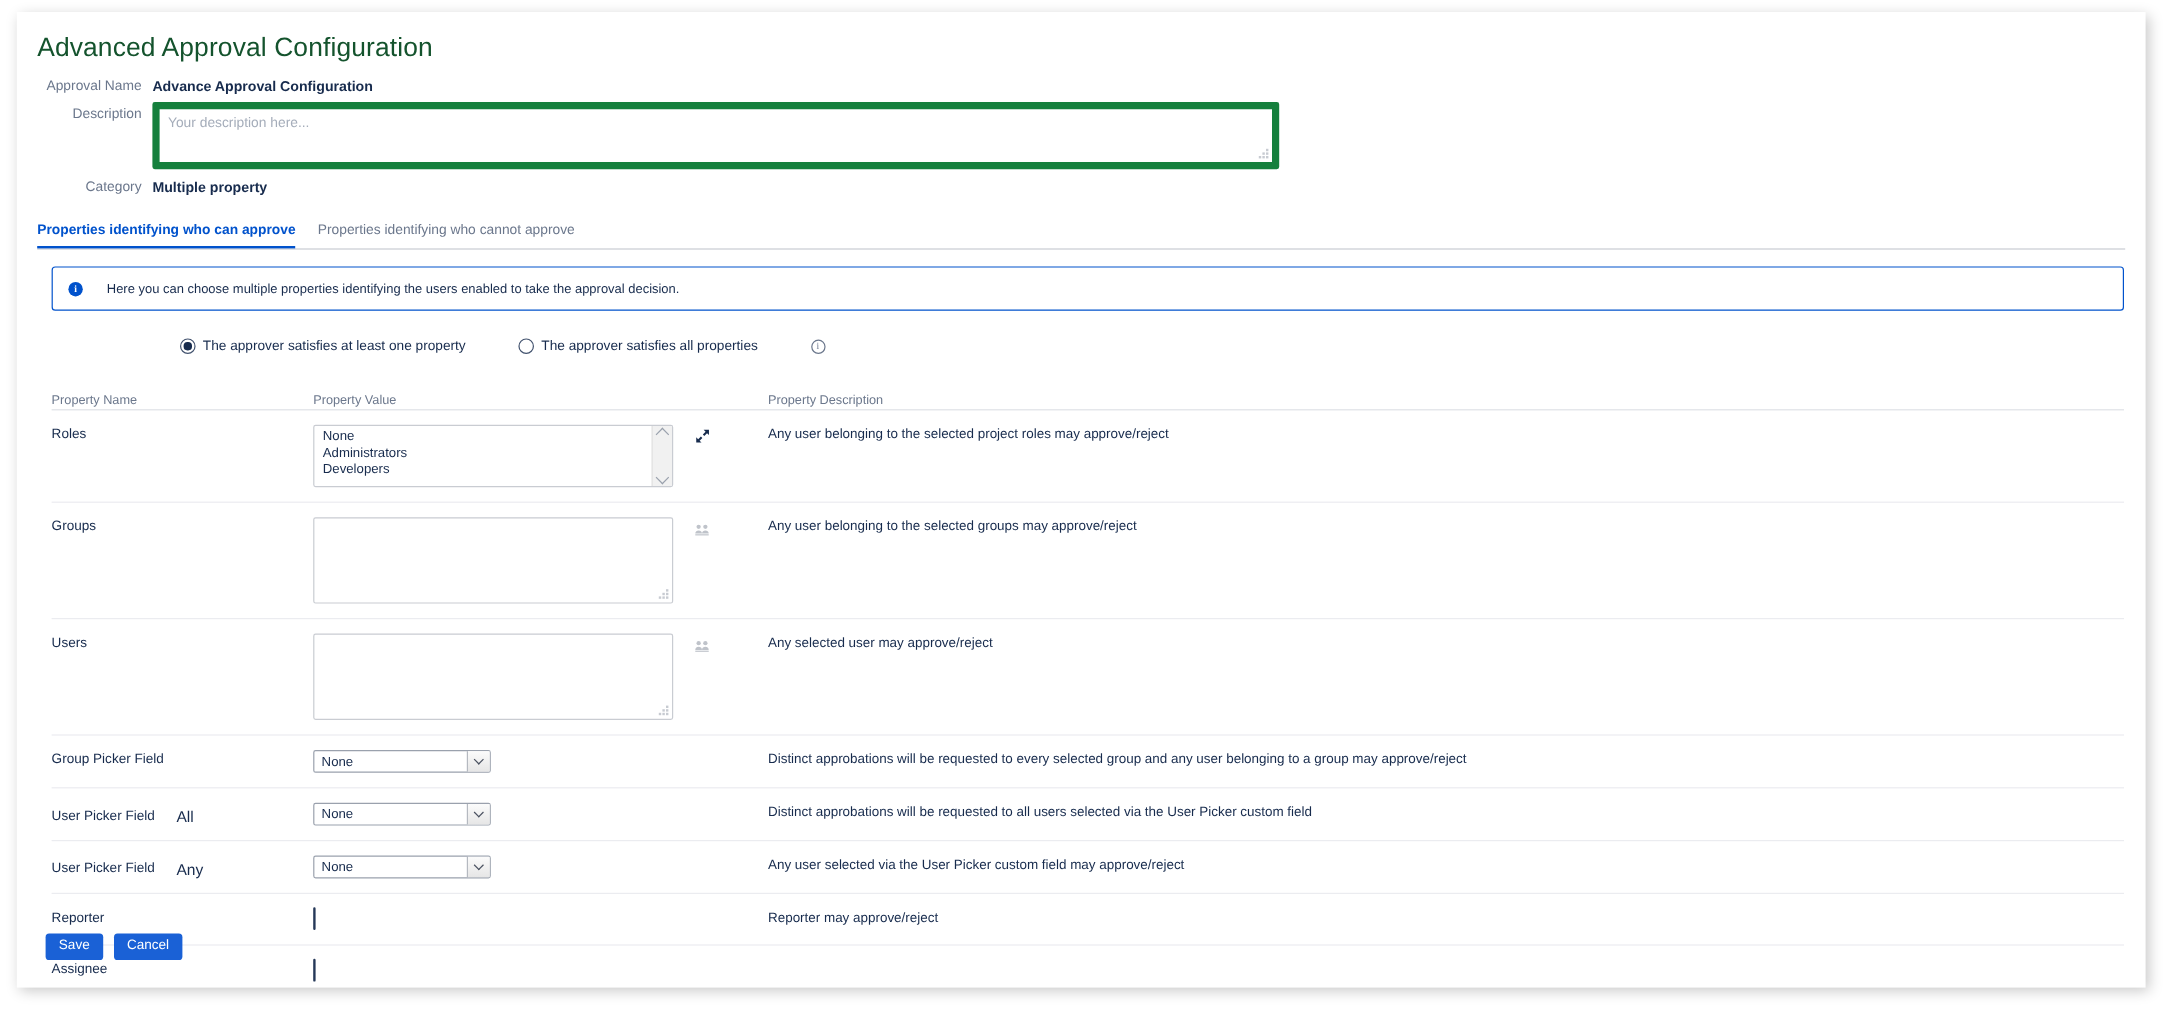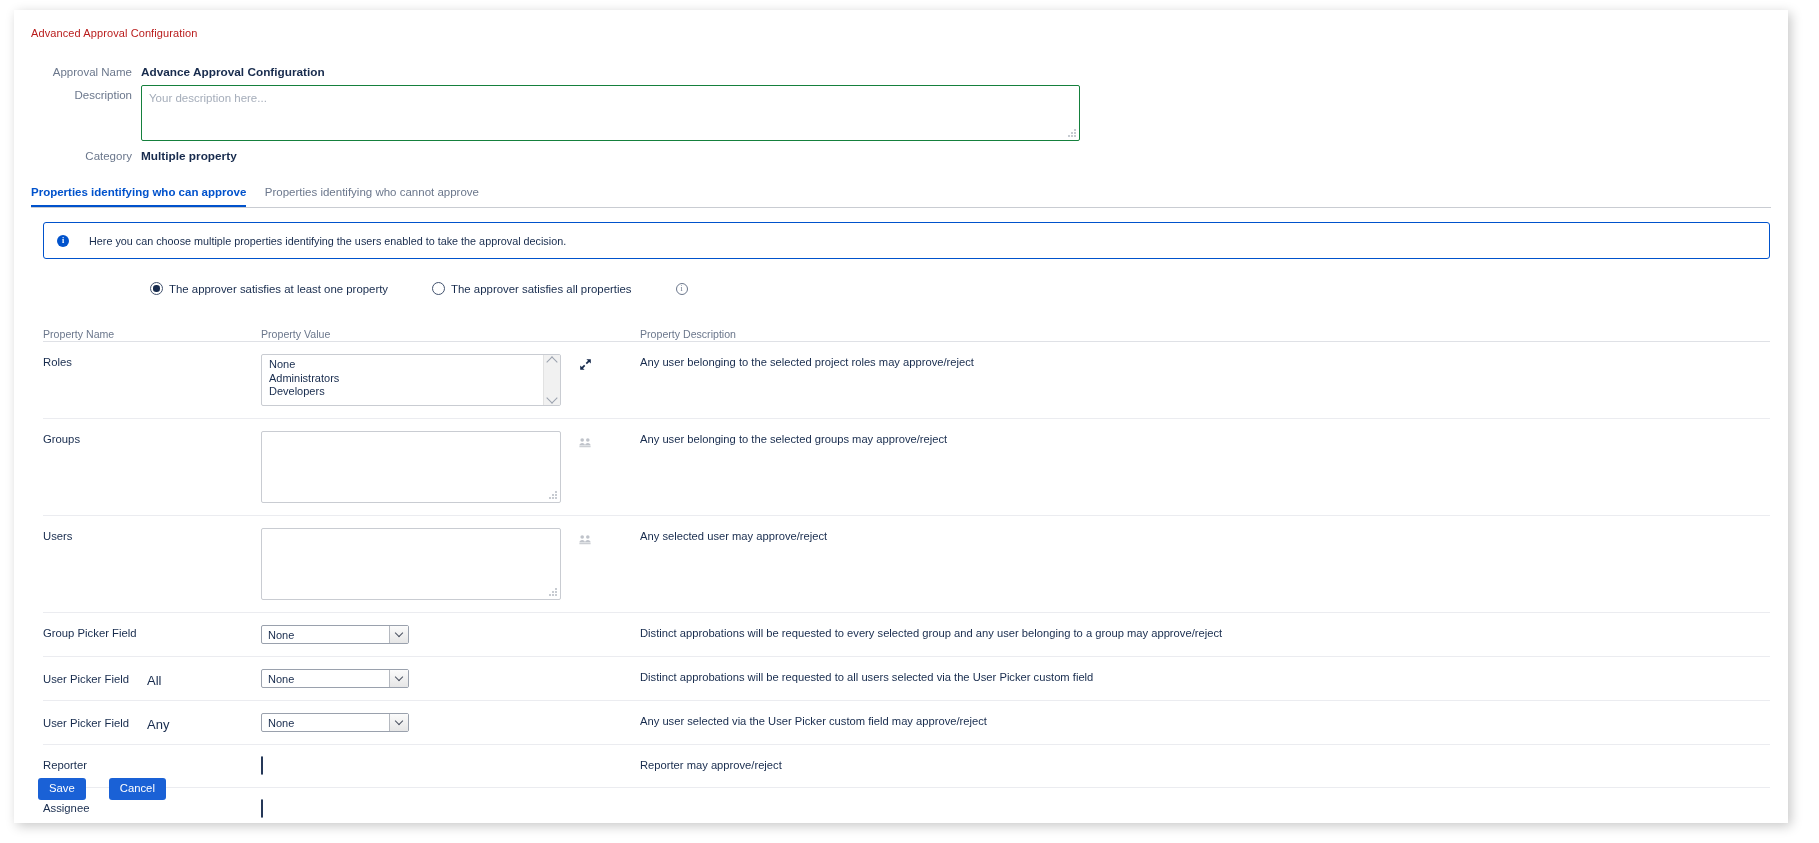--- a/index.html
+++ b/index.html
@@ -27,47 +27,47 @@
   .card-inner {
     position: relative;
     width: 100%; height: 100%;
     padding: 0;
   }
 
   
   .page-title {
     position: absolute;
     left: 17px; top: 17px;
-    font-size: 11px;
-    color: #b91c1c;
+    font-size: 22px;
+    color: #14532d;
     letter-spacing: .1px;
     white-space: nowrap;
   }
 
-  .form-rows { position: absolute; left: 14px; top: 52px; width: 100%; }
+  .form-rows { position: absolute; left: 0; top: 52px; width: 100%; }
   .form-row { display: flex; align-items: flex-start; margin-bottom: 5px; }
   .form-label {
     width: 113px;
     text-align: right;
     padding-right: 9px;
     font-size: 11.5px;
     color: #6b778c;
     line-height: 16px;
     padding-top: 2px;
   }
   .form-value {
     font-size: 11.8px;
     color: #172b4d;
     font-weight: bold;
     line-height: 16px;
     padding-top: 2px;
   }
   .desc-box {
     width: 939px; height: 56px;
-    border: 1px solid #15803d;
+    border: 6px solid #15803d;
     border-radius: 2px;
     background: #fff;
     position: relative;
     padding: 5px 7px;
     font-size: 11.5px;
     color: #a5adba;
     line-height: 15px;
   }
   .resize-grip {
     position: absolute;
@@ -293,21 +293,21 @@
     background: #fff;
     border-radius: 1px;
     cursor: pointer;
   }
 
   
   .footer {
     position: absolute;
     left: 24px; top: 768px;
     display: flex;
-    gap: 23px;
+    gap: 9px;
   }
   .btn {
     background: #1a61d6;
     color: #ffffff;
     border: none;
     border-radius: 3px;
     font-size: 11.3px;
     padding: 4px 11px 5px 11px;
     cursor: pointer;
     font-family: "Liberation Sans", sans-serif;

